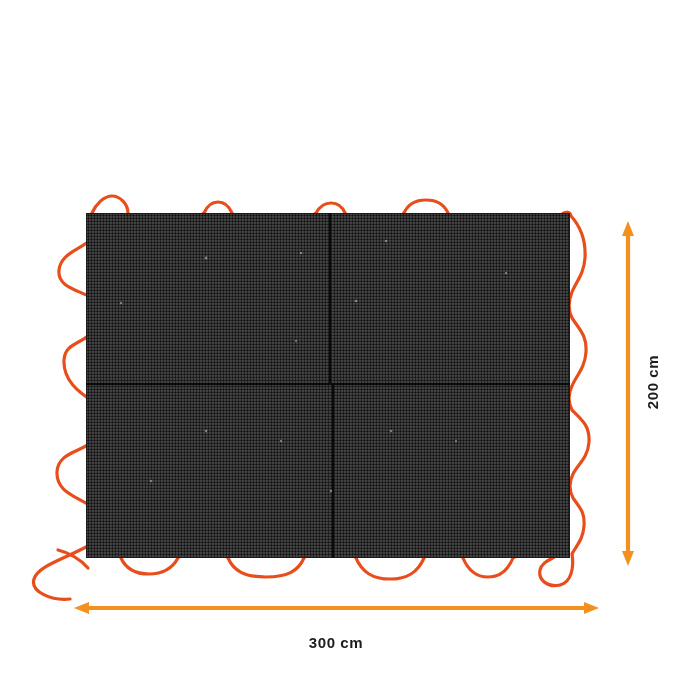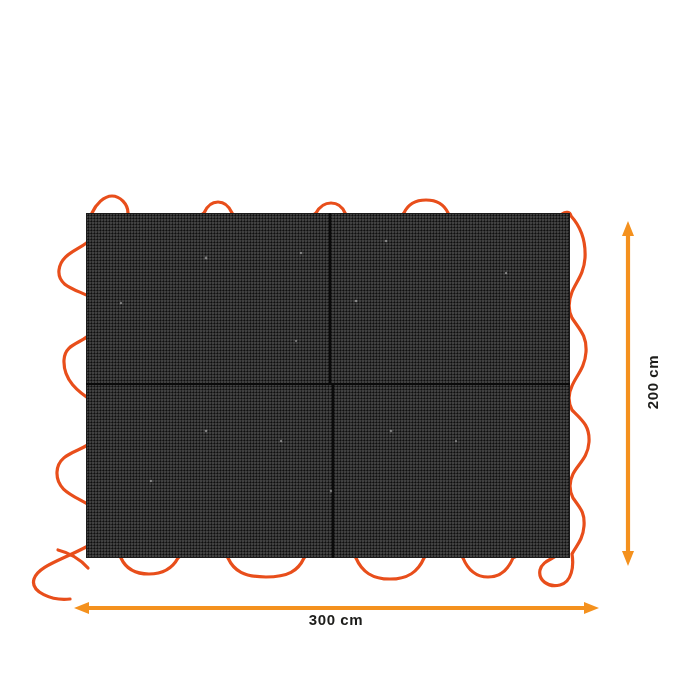--- a/index.html
+++ b/index.html
@@ -22,21 +22,21 @@
     box-shadow:inset 0 0 0 1px #1c1c1c;
   }
   .seam{position:absolute;background:#0a0a0a;}
   .seam-v-top{left:243px;top:0;width:2px;height:171px;}
   .seam-v-bottom{left:246px;top:171px;width:2px;height:174px;}
   .seam-h{left:0;top:170px;width:100%;height:2px;}
   .dim-label{
     position:absolute;color:var(--label-text,#1D1D1B);
     font-size:15px;font-weight:700;letter-spacing:0.6px;white-space:nowrap;
   }
-  .dim-label-width{left:336px;top:619px;transform:translate(-50%,-50%);}
+  .dim-label-width{left:336px;top:642px;transform:translate(-50%,-50%);}
   .dim-label-height{left:652px;top:382px;transform:translate(-50%,-50%) rotate(-90deg);}
 </style>
 </head>
 <body>
 
 <div class="stage">
 
   <svg width="700" height="700" viewBox="0 0 700 700">
     <path class="cord-path" d="
       M 70,599

